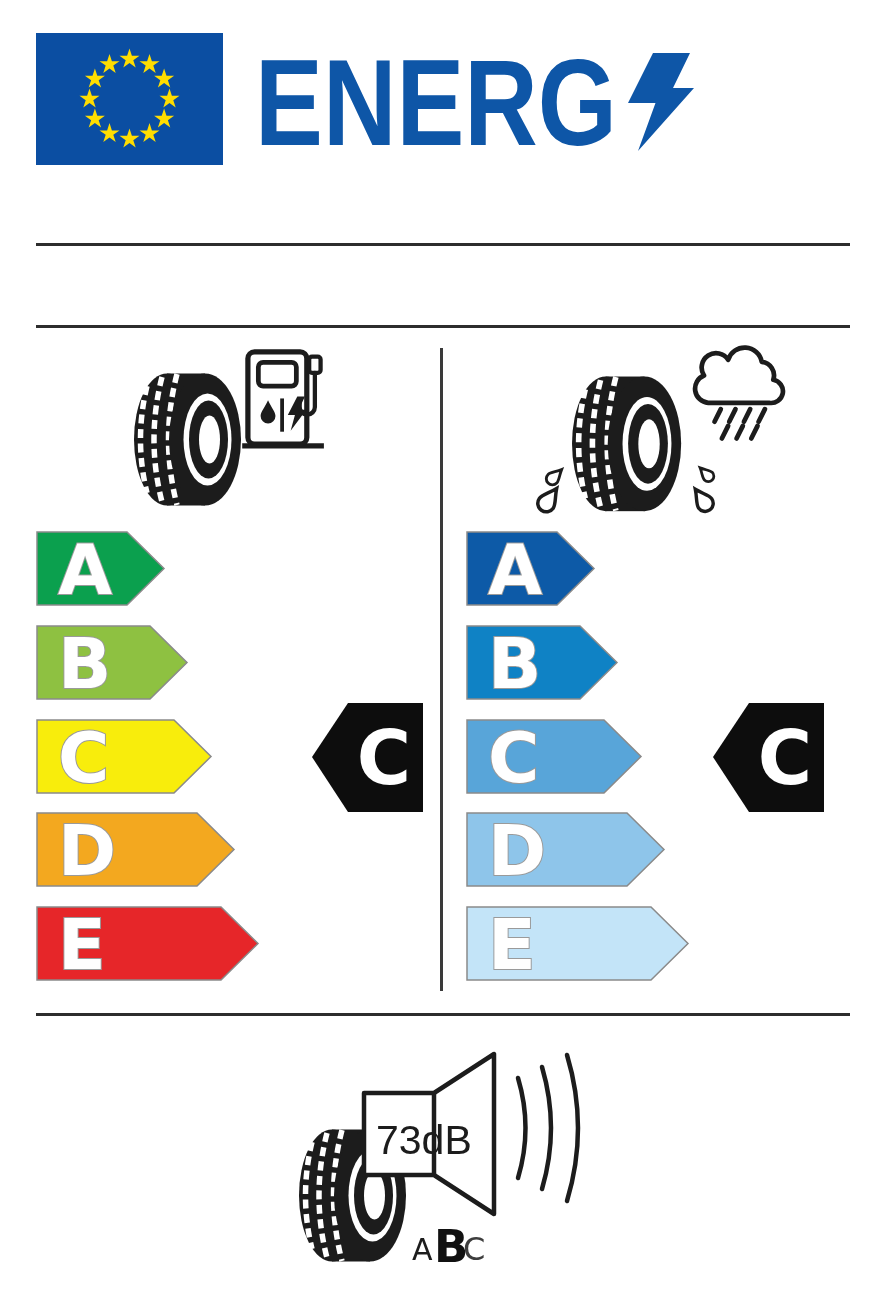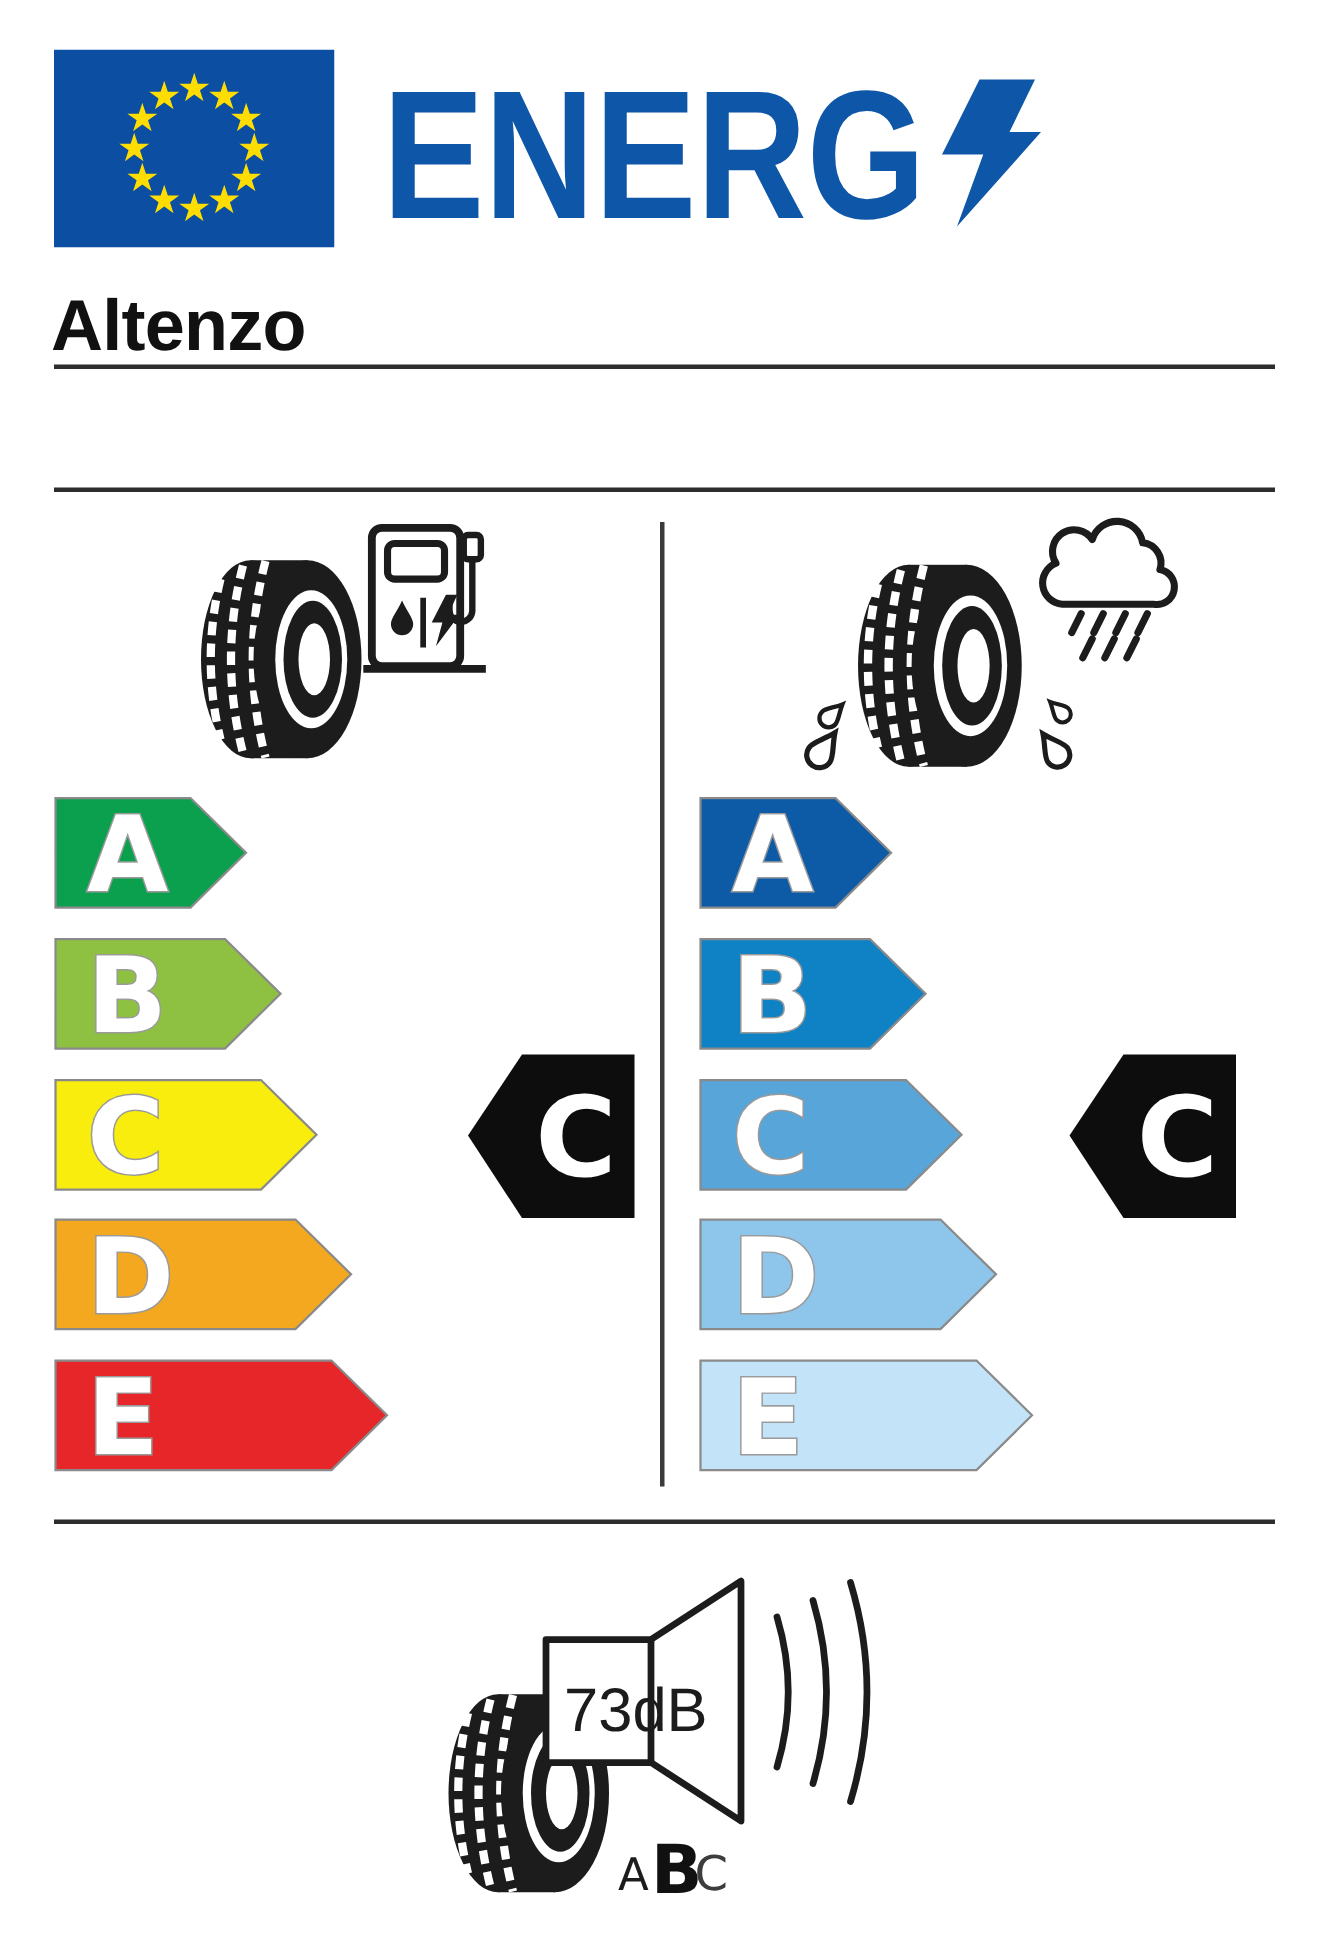--- a/index.html
+++ b/index.html
@@ -84,21 +84,20 @@
     </g>
   </svg>
 
   <svg class="abs" style="left:252px;top:48px" width="450" height="112" viewBox="0 0 450 112">
     <text class="energ-text" x="3" y="97" fill="#0e56a7" textLength="362" lengthAdjust="spacingAndGlyphs">ENERG</text>
     <g transform="translate(376,5)">
       <polygon points="25,0 62,0 45,35 66,35 10,98 27.5,50 0,50" fill="#0e56a7"></polygon>
     </g>
   </svg>
 
-  <div class="brand">Altenzo</div>
 
   <div class="rule" style="top:243px"></div>
   <div class="rule" style="top:325px"></div>
   <div class="divider"></div>
 
   <svg class="abs" style="left:128px;top:345px" width="210" height="170" viewBox="0 0 210 170">
     <use href="#tire" transform="translate(5,27)"></use>
     <g transform="translate(118,5) scale(0.95)">
       <path d="M-4,101 H82" stroke="#1c1c1c" stroke-width="5.5"></path>
       <rect class="ol" x="2" y="2" width="62" height="97" rx="7" stroke-width="5.5"></rect>

